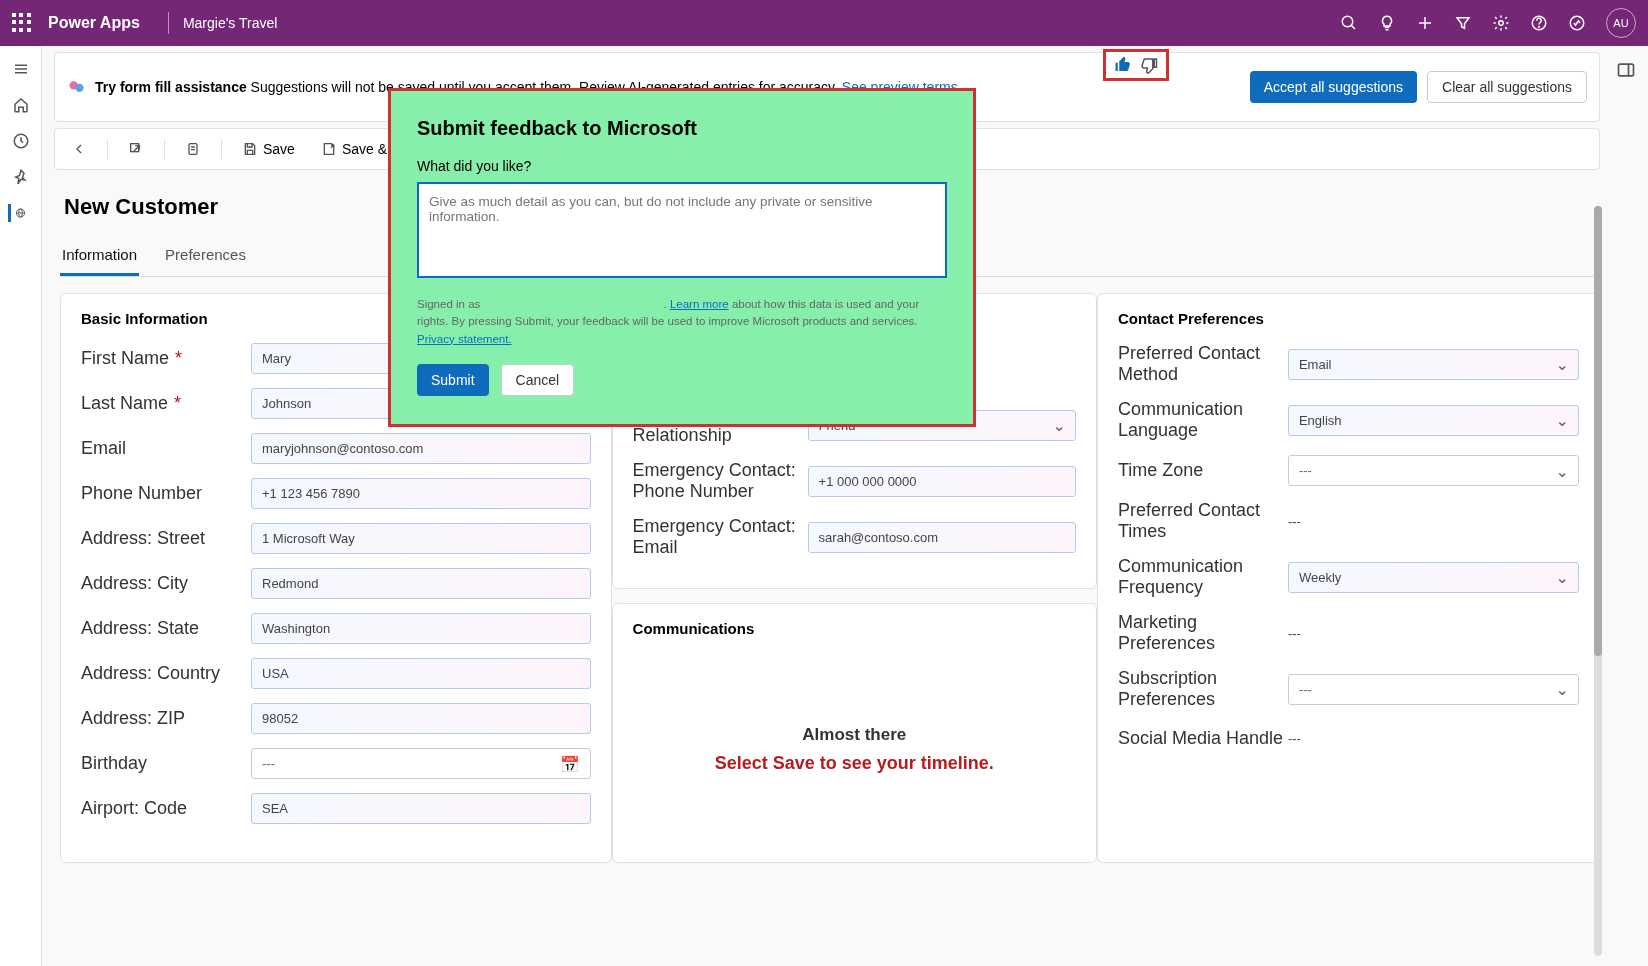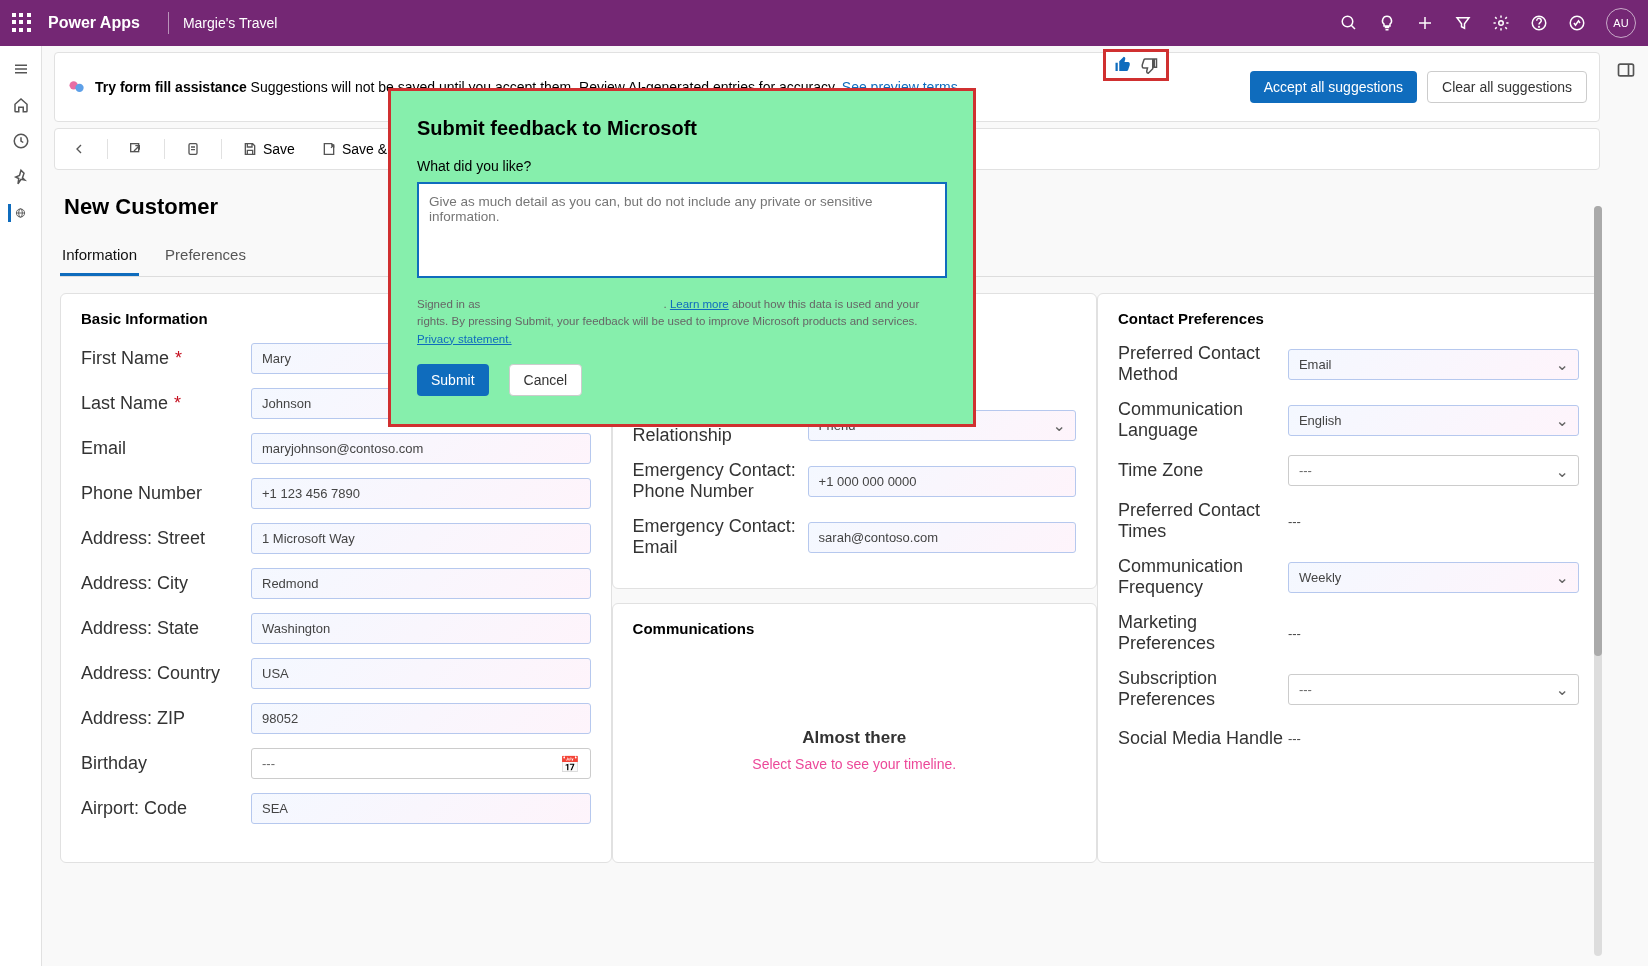--- a/index.html
+++ b/index.html
@@ -120,21 +120,21 @@
 }
 .field-select { position:relative; flex:1; }
 .field-select .chev { position:absolute; right:10px; top:50%; transform:translateY(-50%); color:#666; pointer-events:none;}
 .plain-input { flex:1; border:1px solid #ccc; border-radius:3px; padding:7px 10px; font-size:13px; color:#666; background:#fff;}
 .static-val { font-size:13px; color:#444; padding:7px 0;}
 
 
 .comm-card { min-height: 260px; display:flex; flex-direction:column;}
 .comm-empty { flex:1; display:flex; flex-direction:column; align-items:center; justify-content:center; color:#333;}
 .comm-empty h4 { font-size: 17px; font-weight: 600; margin-bottom: 8px;}
-.comm-empty p { font-size: 14px; color:#ec4899;}
+.comm-empty p { font-size: 18px; color:#b91c1c;font-weight:bold;}
 
 
 .feedback-modal {
   position: absolute;
   left: 346px; top: 42px;
   width: 588px;
   background: #86efac;
   border: 3px solid #d03030;
   padding: 26px 26px 28px;
   z-index: 100;
@@ -146,21 +146,21 @@
   height: 96px;
   border: 2px solid #0f6cbd;
   padding: 10px;
   font-size: 13.5px;
   color: #777;
   resize: none;
   font-family: inherit;
 }
 .feedback-disclaimer { font-size: 11.5px; color: #666; margin-top: 14px; line-height: 1.5;}
 .feedback-disclaimer a { color: #0f6cbd; text-decoration: underline;}
-.feedback-actions { margin-top: 16px; display: flex; gap: 20px;}
+.feedback-actions { margin-top: 16px; display: flex; gap: 12px;}
 .scrollbar-fake { position:absolute; right:46px; top:160px; bottom:10px; width:8px; background:#ddd; border-radius:4px;}
 .scrollbar-thumb { position:absolute; top:0; height:60%; width:100%; background:#aaa; border-radius:4px;}
 
 svg { display:block; }
 </style>
 </head>
 <body>
 
 <div class="top-header">
   <div class="waffle">

